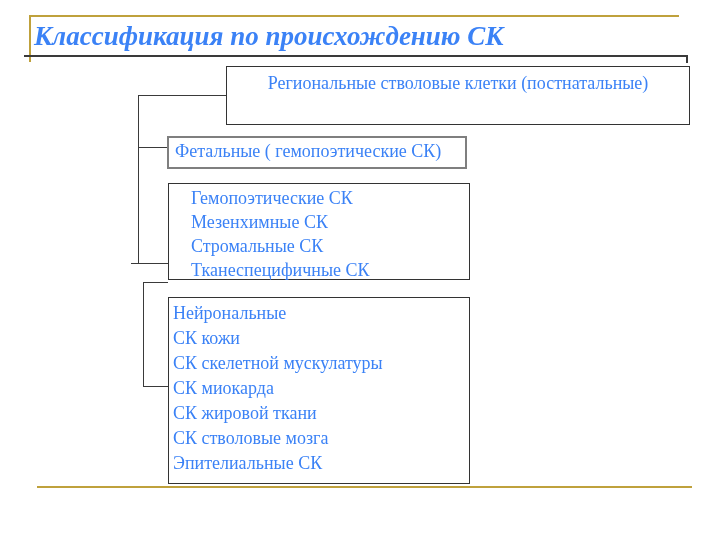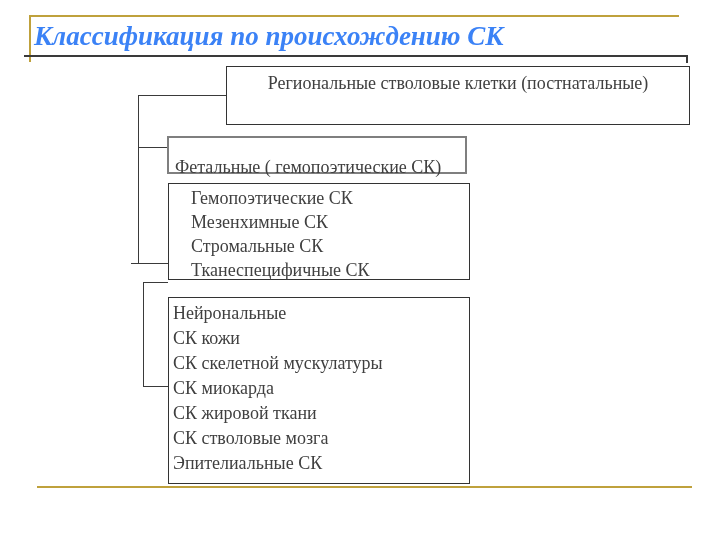--- a/index.html
+++ b/index.html
@@ -40,34 +40,34 @@
   .c-h3 { left: 131px; top: 263px; width: 37px; height: 1px; }
   .c-h4 { left: 143px; top: 282px; width: 25px; height: 1px; }
   .c-v2 { left: 143px; top: 282px; width: 1px;  height: 105px; }
   .c-h5 { left: 143px; top: 386px; width: 25px; height: 1px; }
 
   
   .box {
     position: absolute;
     box-sizing: border-box;
     background: #ffffff;
-    color: #404040;
+    color: #3b82f6;
     font-size: 18px;
     line-height: 24px;
   }
   .box-1 {
     left: 226px; top: 66px; width: 464px; height: 59px;
     border: 1px solid var(--border-black, #333333);
     text-align: center;
     padding-top: 4px;
   }
   .box-2 {
     left: 167px; top: 136px; width: 300px; height: 33px;
     border: 2px solid var(--border-gray, #7f7f7f);
-    padding: 17px 6px;
+    padding: 1px 6px;
   }
   .box-3 {
     left: 168px; top: 183px; width: 302px; height: 97px;
     border: 1px solid var(--border-black, #333333);
     padding: 2px 22px;
   }
   .box-4 {
     left: 168px; top: 297px; width: 302px; height: 187px;
     border: 1px solid var(--border-black, #333333);
     padding: 3px 4px;

